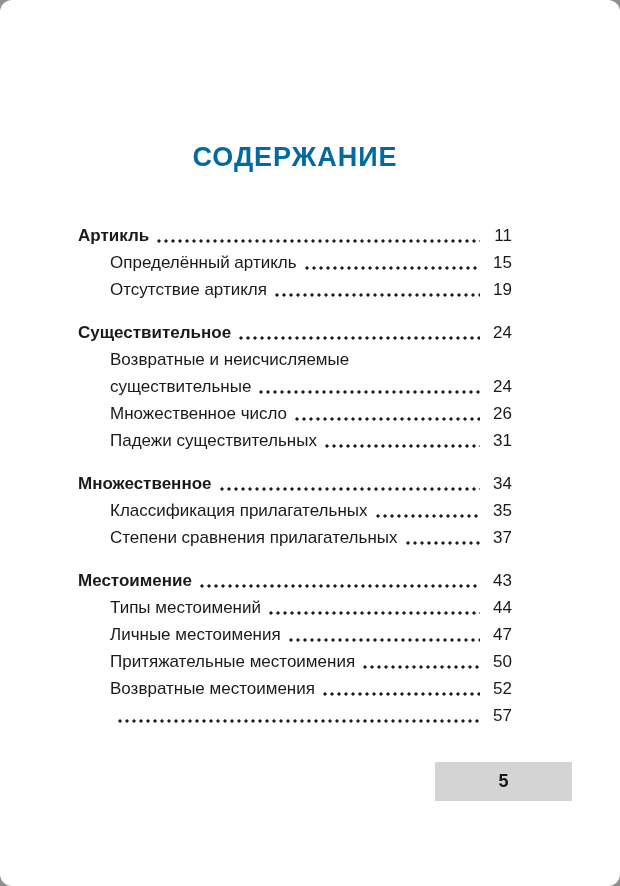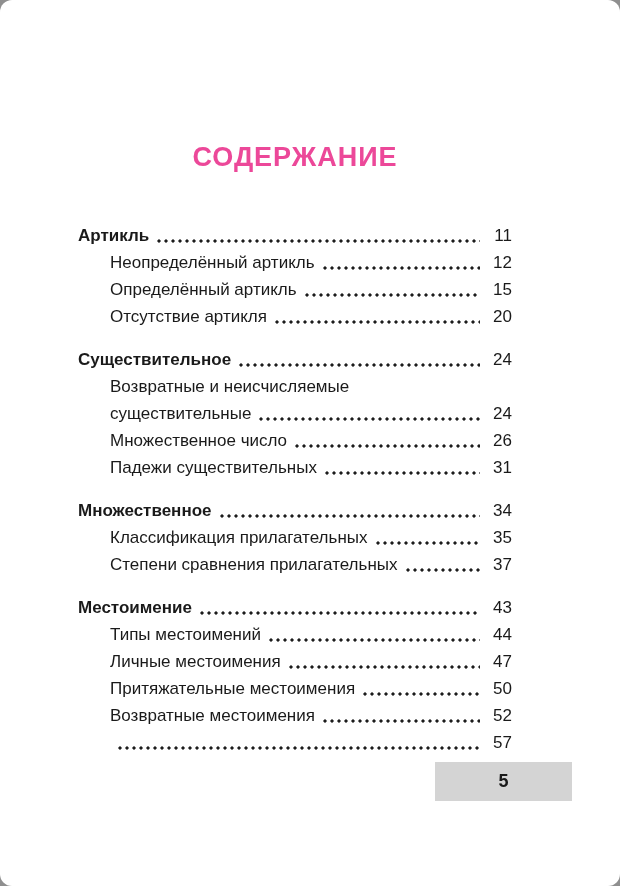--- a/index.html
+++ b/index.html
@@ -20,21 +20,21 @@
   .content {
     padding: 140px 108px 0 78px;
   }
   .doc-title {
     text-align: center;
     font-size: 27px;
     font-weight: 700;
     letter-spacing: 1px;
     line-height: 34px;
     margin-bottom: 48px;
-    color: #ec4899;
+    color: #0369a1;
   }
   .toc-section { margin-top: 16px; }
   .toc-section:first-child { margin-top: 0; }
   .toc-row {
     display: flex;
     align-items: baseline;
     line-height: 27px;
     font-size: 17px;
   }
   .toc-row.heading .toc-label { font-weight: 700; }
@@ -92,41 +92,34 @@
   <div class="content">
     <h1 class="doc-title">СОДЕРЖАНИЕ</h1>
     <div id="toc-root">
   <div class="toc-section">
     <div class="toc-row heading">
       <span class="toc-label">Артикль</span>
       <span class="toc-dots"></span>
       <span class="toc-page">11</span>
     </div>
     <div class="toc-items">
-  <div class="toc-item">
-    <div class="toc-row">
-      <span class="toc-label">Неопределённый артикль</span>
-      <span class="toc-dots"></span>
-      <span class="toc-page">12</span>
-    </div>
-  </div>
 
   <div class="toc-item">
     <div class="toc-row">
       <span class="toc-label">Определённый артикль</span>
       <span class="toc-dots"></span>
       <span class="toc-page">15</span>
     </div>
   </div>
 
   <div class="toc-item">
     <div class="toc-row">
       <span class="toc-label">Отсутствие артикля</span>
       <span class="toc-dots"></span>
-      <span class="toc-page">20</span>
+      <span class="toc-page">19</span>
     </div>
   </div>
 </div>
   </div>
 
   <div class="toc-section">
     <div class="toc-row heading">
       <span class="toc-label">Существительное</span>
       <span class="toc-dots"></span>
       <span class="toc-page">24</span>

